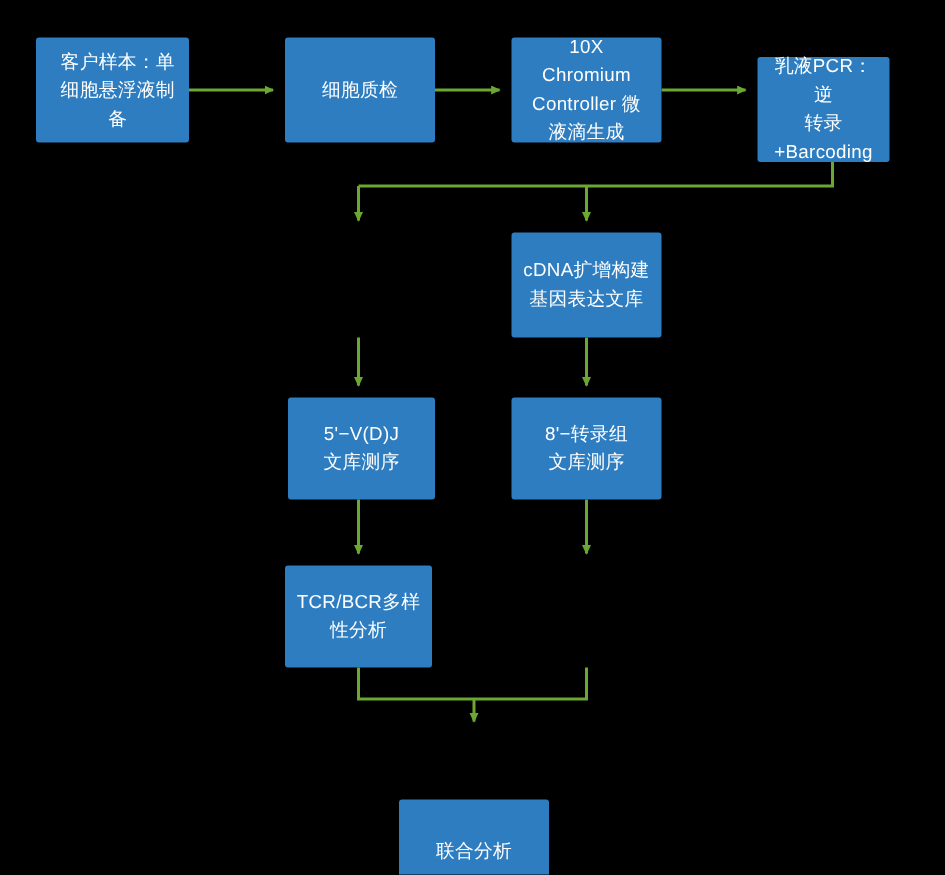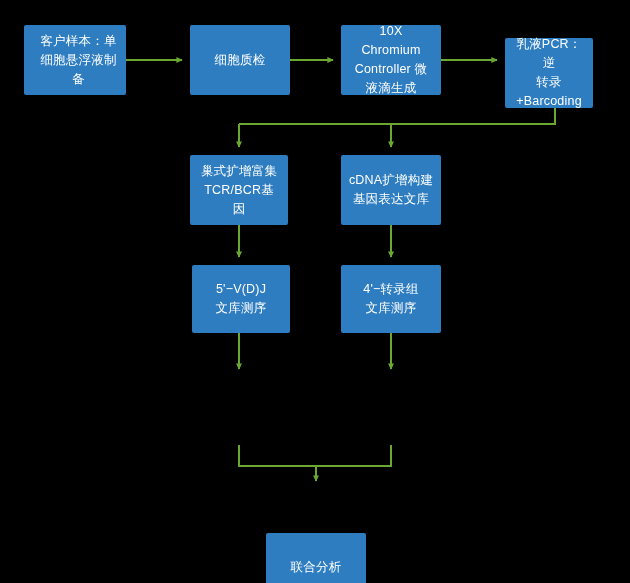--- a/index.html
+++ b/index.html
@@ -98,40 +98,39 @@
 Controller 微
 液滴生成</span>
   </div>
 
   <div class="node-box" style="left:505px; top:38px; width:88px; height:70px;">
     <span class="node-label">乳液PCR：逆
 转录
 +Barcoding</span>
   </div>
 
-  <div class="node-box" style="left:190px; top:155px; width:98px; height:70px;">
-    <span class="node-label">巢式扩增富集
-TCR/BCR基
-因</span>
-  </div>
 
   <div class="node-box" style="left:341px; top:155px; width:100px; height:70px;">
     <span class="node-label">cDNA扩增构建
 基因表达文库</span>
   </div>
 
   <div class="node-box" style="left:192px; top:265px; width:98px; height:68px;">
     <span class="node-label">5'−V(D)J
 文库测序</span>
   </div>
 
   <div class="node-box" style="left:341px; top:265px; width:100px; height:68px;">
-    <span class="node-label">4'−转录组
+    <span class="node-label">8'−转录组
 文库测序</span>
   </div>
 
+  <div class="node-box" style="left:190px; top:377px; width:98px; height:68px;">
+    <span class="node-label">TCR/BCR多样
+性分析</span>
+  </div>
 
 
   <div class="node-box" style="left:266px; top:489px; width:100px; height:68px;margin-top:44px;">
     <span class="node-label">联合分析</span>
   </div>
 
 </div>
 
 </body></html>

